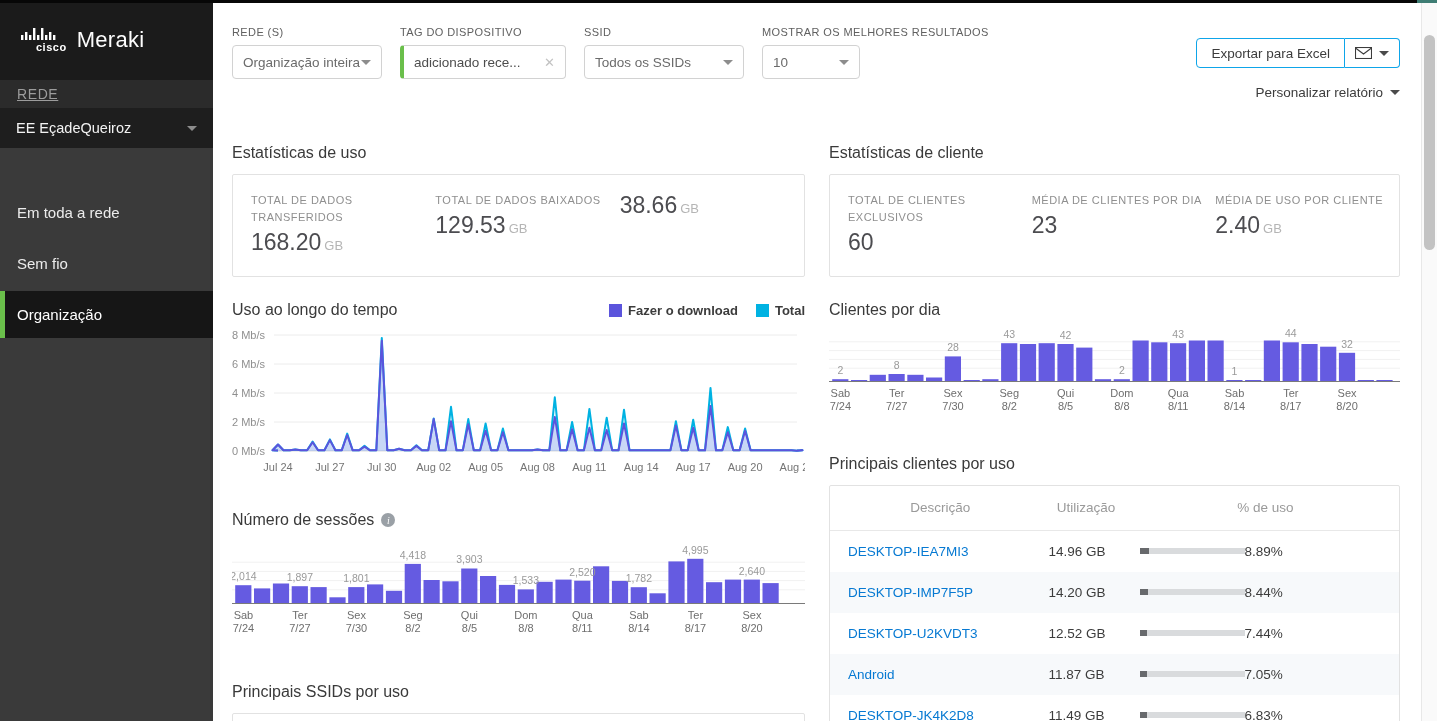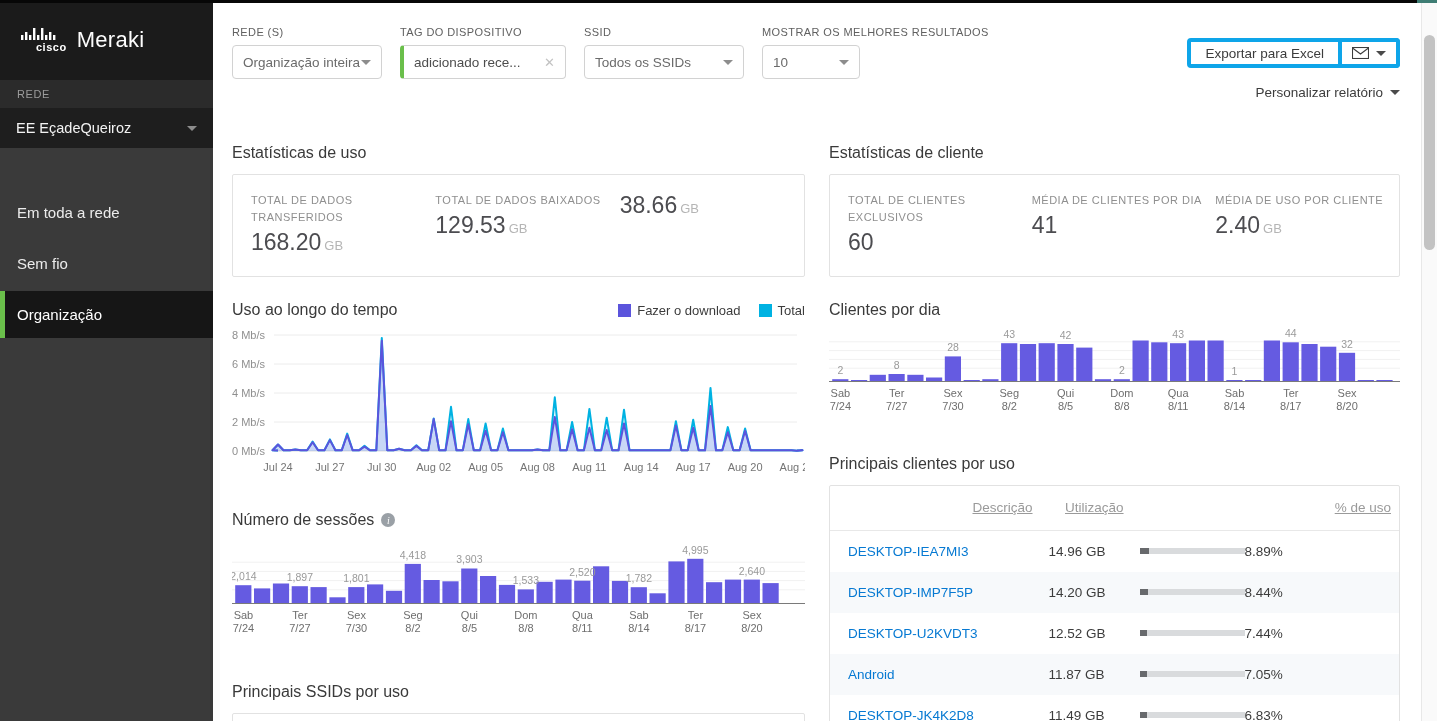--- a/index.html
+++ b/index.html
@@ -13,22 +13,22 @@
   .top-strip .accent { position:absolute; right:0; top:0; width:20px; height:3px; background:#3f7d74; }
 
   .app { display:flex; width:1437px; height:721px; position:relative; }
 
   
   .sidebar { width:213px; flex-shrink:0; background:#3a3a3a; position:relative; }
   .sb-header { height:80px; background:#1b1b1b; display:flex; align-items:center; padding-left:16px; gap:10px; }
   .cisco-logo { display:flex; flex-direction:column; align-items:center; gap:1px; }
   .cisco-text { color:#fff; font-size:11px; font-weight:bold; letter-spacing:0.5px; line-height:1;padding-left:20px; }
   .brand-name { color:#fdfdfd; font-size:22px; font-weight:400; letter-spacing:0.3px; }
-  .sb-section { height:28px; background:#2b2b2b; color:#9c9c9c; font-size:11px; letter-spacing:0.6px;
-                display:flex; align-items:center; padding-left:17px; }
+  .sb-section { height:28px; background:#2b2b2b; color:#9c9c9c; font-size:14px; letter-spacing:0.6px;
+                display:flex; align-items:center; padding-left:17px;text-decoration:underline; }
   .sb-selector { height:40px; background:#1e1e1e; color:#f2f2f2; font-size:14.5px;
                  display:flex; align-items:center; justify-content:space-between; padding:0 16px; cursor:pointer; }
   .sb-nav { padding-top:41px; }
   .sb-item { padding:15px 17px; margin-bottom:4px; font-size:15px; color:#ececec; cursor:pointer; }
   .sb-item.active { background:#161616; border-left:5px solid #6abf4b; padding-left:12px; color:#ffffff; }
 
   .caret-down { width:0; height:0; border-left:5px solid transparent; border-right:5px solid transparent;
                 border-top:5px solid #8d8d8d; display:inline-block; }
   .caret-dark { border-top-color:#4a4a4a; }
 
@@ -42,21 +42,21 @@
   .filters { display:flex; gap:18px; }
   .filter-label { font-size:11px; color:#606060; letter-spacing:0.4px; margin-bottom:7px; white-space:nowrap; }
   .control { height:34px; border:1px solid #d2d2d2; border-radius:4px; background:#fff;
              display:flex; align-items:center; justify-content:space-between; padding:0 10px;
              font-size:13.5px; color:#6b6b6b; cursor:pointer; }
   .control.tag { border-left:4px solid #6abf4b; color:#4d4d4d; }
   .clear-x { color:#c2c2c2; font-size:13px; margin-left:8px; cursor:pointer; }
 
   .toolbar { position:absolute; right:0; top:12px; text-align:right; }
   .btn-group { display:inline-flex; }
-  .btn { border:4px solid #0ea5e9; background:#fff; height:30px; display:flex; align-items:center;
+  .btn { border:1px solid #0ea5e9; background:#fff; height:30px; display:flex; align-items:center;
          font-size:13.5px; color:#3c3c3c; cursor:pointer; }
   .btn-main { padding:0 14px; border-radius:4px 0 0 4px; }
   .btn-icon { padding:0 10px; border-left:none; border-radius:0 4px 4px 0; gap:7px; }
   .customize { margin-top:17px; display:inline-flex; align-items:center; gap:7px; font-size:13.5px; color:#3c3c3c; cursor:pointer; }
 
   .columns { display:flex; gap:24px; }
   .col-left { width:573px; flex-shrink:0; }
   .col-right { width:571px; flex-shrink:0; }
 
   .section-title { font-size:16px; font-weight:400; color:#3a3a3a; margin:0 0 12px 0; display:flex; align-items:center; gap:7px; }
@@ -66,28 +66,28 @@
 
   .stat-card { display:flex; padding:17px 0 20px 18px; }
   .stat { width:33.33%; padding-right:12px; }
   .stat-label { font-size:11px; color:#8f8f8f; letter-spacing:0.5px; line-height:1.55; margin-bottom:3px; max-width:175px; }
   .stat-value { font-size:23px; color:#4c4c50; }
   .stat-unit { font-size:13px; color:#b5b5b5; margin-left:3px; }
 
   .chart-header { display:flex; justify-content:space-between; align-items:center; margin:24px 0 4px 0; }
   .chart-header .section-title { margin:0; }
   .legend { display:flex; gap:18px; font-size:13px; color:#3c3c3c; align-items:center; }
-  .legend-item { display:flex; align-items:center; gap:6px; }
+  .legend-item { display:flex; align-items:center; gap:6px;font-weight:bold; }
   .legend-swatch { width:13px; height:13px; display:inline-block; }
 
   svg text { font-family:"Liberation Sans", sans-serif; }
 
   .table-card { margin-bottom:0; }
   table.data-table { width:100%; border-collapse:collapse; font-size:13.5px; color:#3c3c3c; }
-  .data-table th { text-align:right; font-weight:400; color:#9a9a9a; padding:13px 8px; border-bottom:1px solid #e8e8e8; line-height:1.3;text-decoration:underline; }
+  .data-table th { text-align:center; font-weight:400; color:#9a9a9a; padding:13px 8px; border-bottom:1px solid #e8e8e8; line-height:1.3; }
   .data-table td { padding:13px 8px; }
   .data-table th:first-child, .data-table td:first-child { padding-left:18px; }
   .data-table tr.shaded td { background:#f7f9fb; }
   a.client-link { color:#0679d2; text-decoration:none; cursor:pointer; }
   .pct-cell { display:flex; align-items:center; }
   .pct-track { width:105px; height:6px; background:#d9dbdd; position:relative; flex-shrink:0; }
   .pct-fill { position:absolute; left:0; top:0; bottom:0; background:#67696c; }
 
   .mt24 { margin-top:24px; } .mt40 { margin-top:44px; }
 </style>
@@ -340,21 +340,21 @@
 
       <div class="col-right">
         <div class="section-title">Estatísticas de cliente</div>
         <div class="card stat-card" id="client-stats">
             <div class="stat">
               <div class="stat-label">TOTAL DE CLIENTES EXCLUSIVOS</div>
               <div class="stat-value">60</div>
             </div>
             <div class="stat">
               <div class="stat-label">MÉDIA DE CLIENTES POR DIA</div>
-              <div class="stat-value">41</div>
+              <div class="stat-value">23</div>
             </div>
             <div class="stat">
               <div class="stat-label">MÉDIA DE USO POR CLIENTE</div>
               <div class="stat-value">2.40<span class="stat-unit">GB</span></div>
             </div>
           </div>
 
         <div class="chart-header">
           <div class="section-title">Clientes por dia</div>
         </div>

